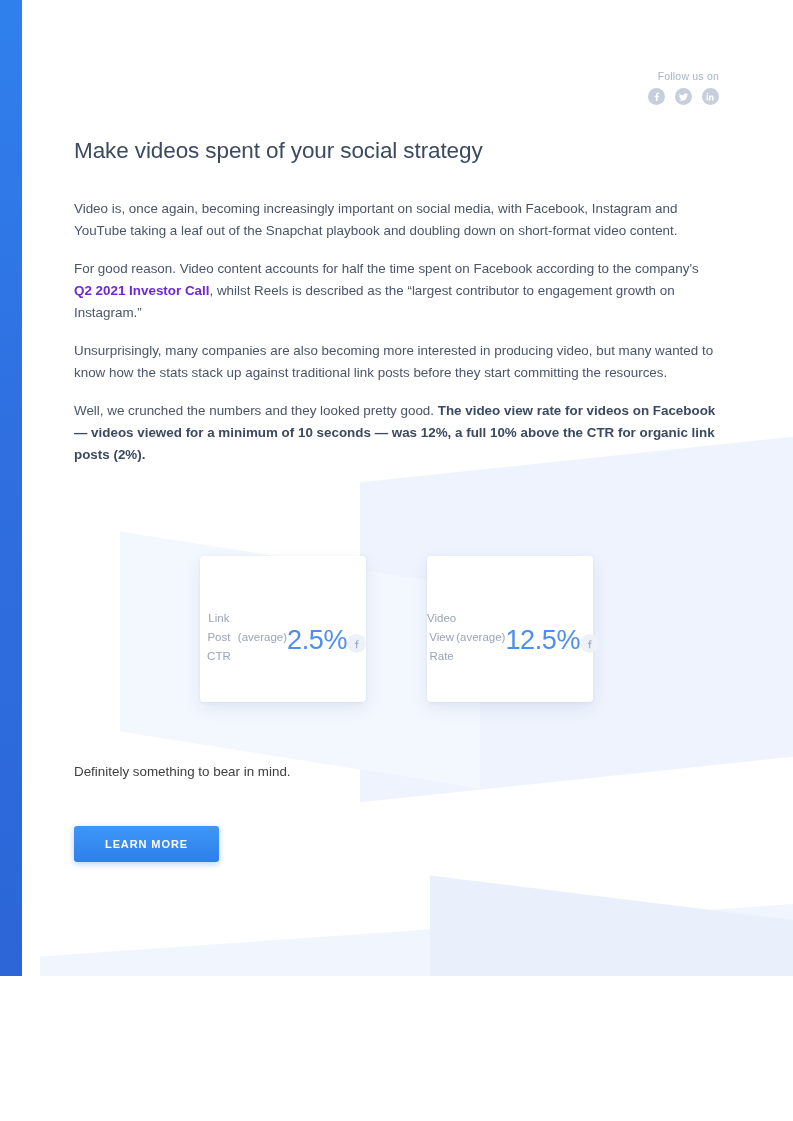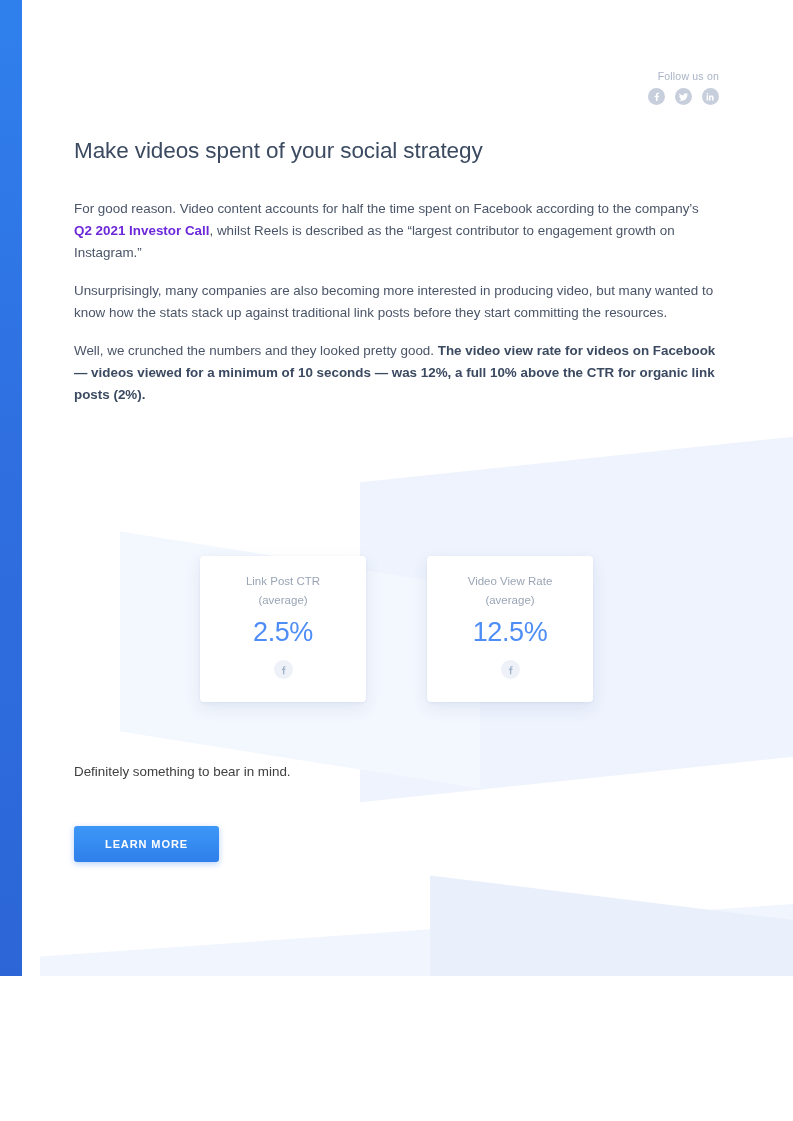--- a/index.html
+++ b/index.html
@@ -136,21 +136,21 @@
     display: flex;
     gap: 61px;
   }
   .card {
     width: 166px;
     height: 146px;
     background: #ffffff;
     border-radius: 4px;
     box-shadow: 0 6px 16px rgba(60,90,150,0.10), 0 1px 3px rgba(60,90,150,0.07);
     display: flex;
-    flex-direction: column;
+    flex-direction: row;
     align-items: center;
     padding-top: 16px;
     box-sizing: border-box;
   }
   .card-label {
     font-size: 11.5px;
     color: #9aa5b6;
     text-align: center;
     line-height: 19px;
   }
@@ -262,20 +262,21 @@
           <svg width="17" height="17" viewBox="0 0 17 17">
               <path fill="#ffffff" d="M6.1 12.4V7.2H4.6v5.2h1.5zm-.75-5.9c.5 0 .82-.34.82-.76-.01-.43-.32-.76-.81-.76s-.82.33-.82.76c0 .42.32.76.8.76h.01zM7 12.4h1.5V9.6c0-.14.01-.27.05-.37.11-.27.35-.55.77-.55.54 0 .76.41.76 1.02v2.7h1.5V9.53c0-1.4-.74-2.05-1.73-2.05-.81 0-1.17.45-1.37.76v-.65H7c.02.43 0 5.2 0 5.2z"></path>
             </svg>
         </span>
       </div>
     </div>
 
     <h1 class="title">Make videos spent of your social strategy</h1>
 
     <div class="body-copy">
+      <p>Video is, once again, becoming increasingly important on social media, with Facebook, Instagram and YouTube taking a leaf out of the Snapchat playbook and doubling down on short-format video content.</p>
       <p><span>For good reason. Video content accounts for half the time spent on Facebook according to the company’s </span><a class="link" href="#">Q2 2021 Investor Call</a><span>, whilst Reels is described as the “largest contributor to engagement growth on Instagram.”</span></p>
       <p>Unsurprisingly, many companies are also becoming more interested in producing video, but many wanted to know how the stats stack up against traditional link posts before they start committing the resources.</p>
       <p><span>Well, we crunched the numbers and they looked pretty good. </span><span class="bold-stat">The video view rate for videos on Facebook — videos viewed for a minimum of 10 seconds — was 12%, a full 10% above the CTR for organic link posts (2%).</span></p>
     </div>
 
     <div class="cards">
 
       <div class="card">
         <div class="card-label">Link Post CTR</div>
         <div class="card-label">(average)</div>

